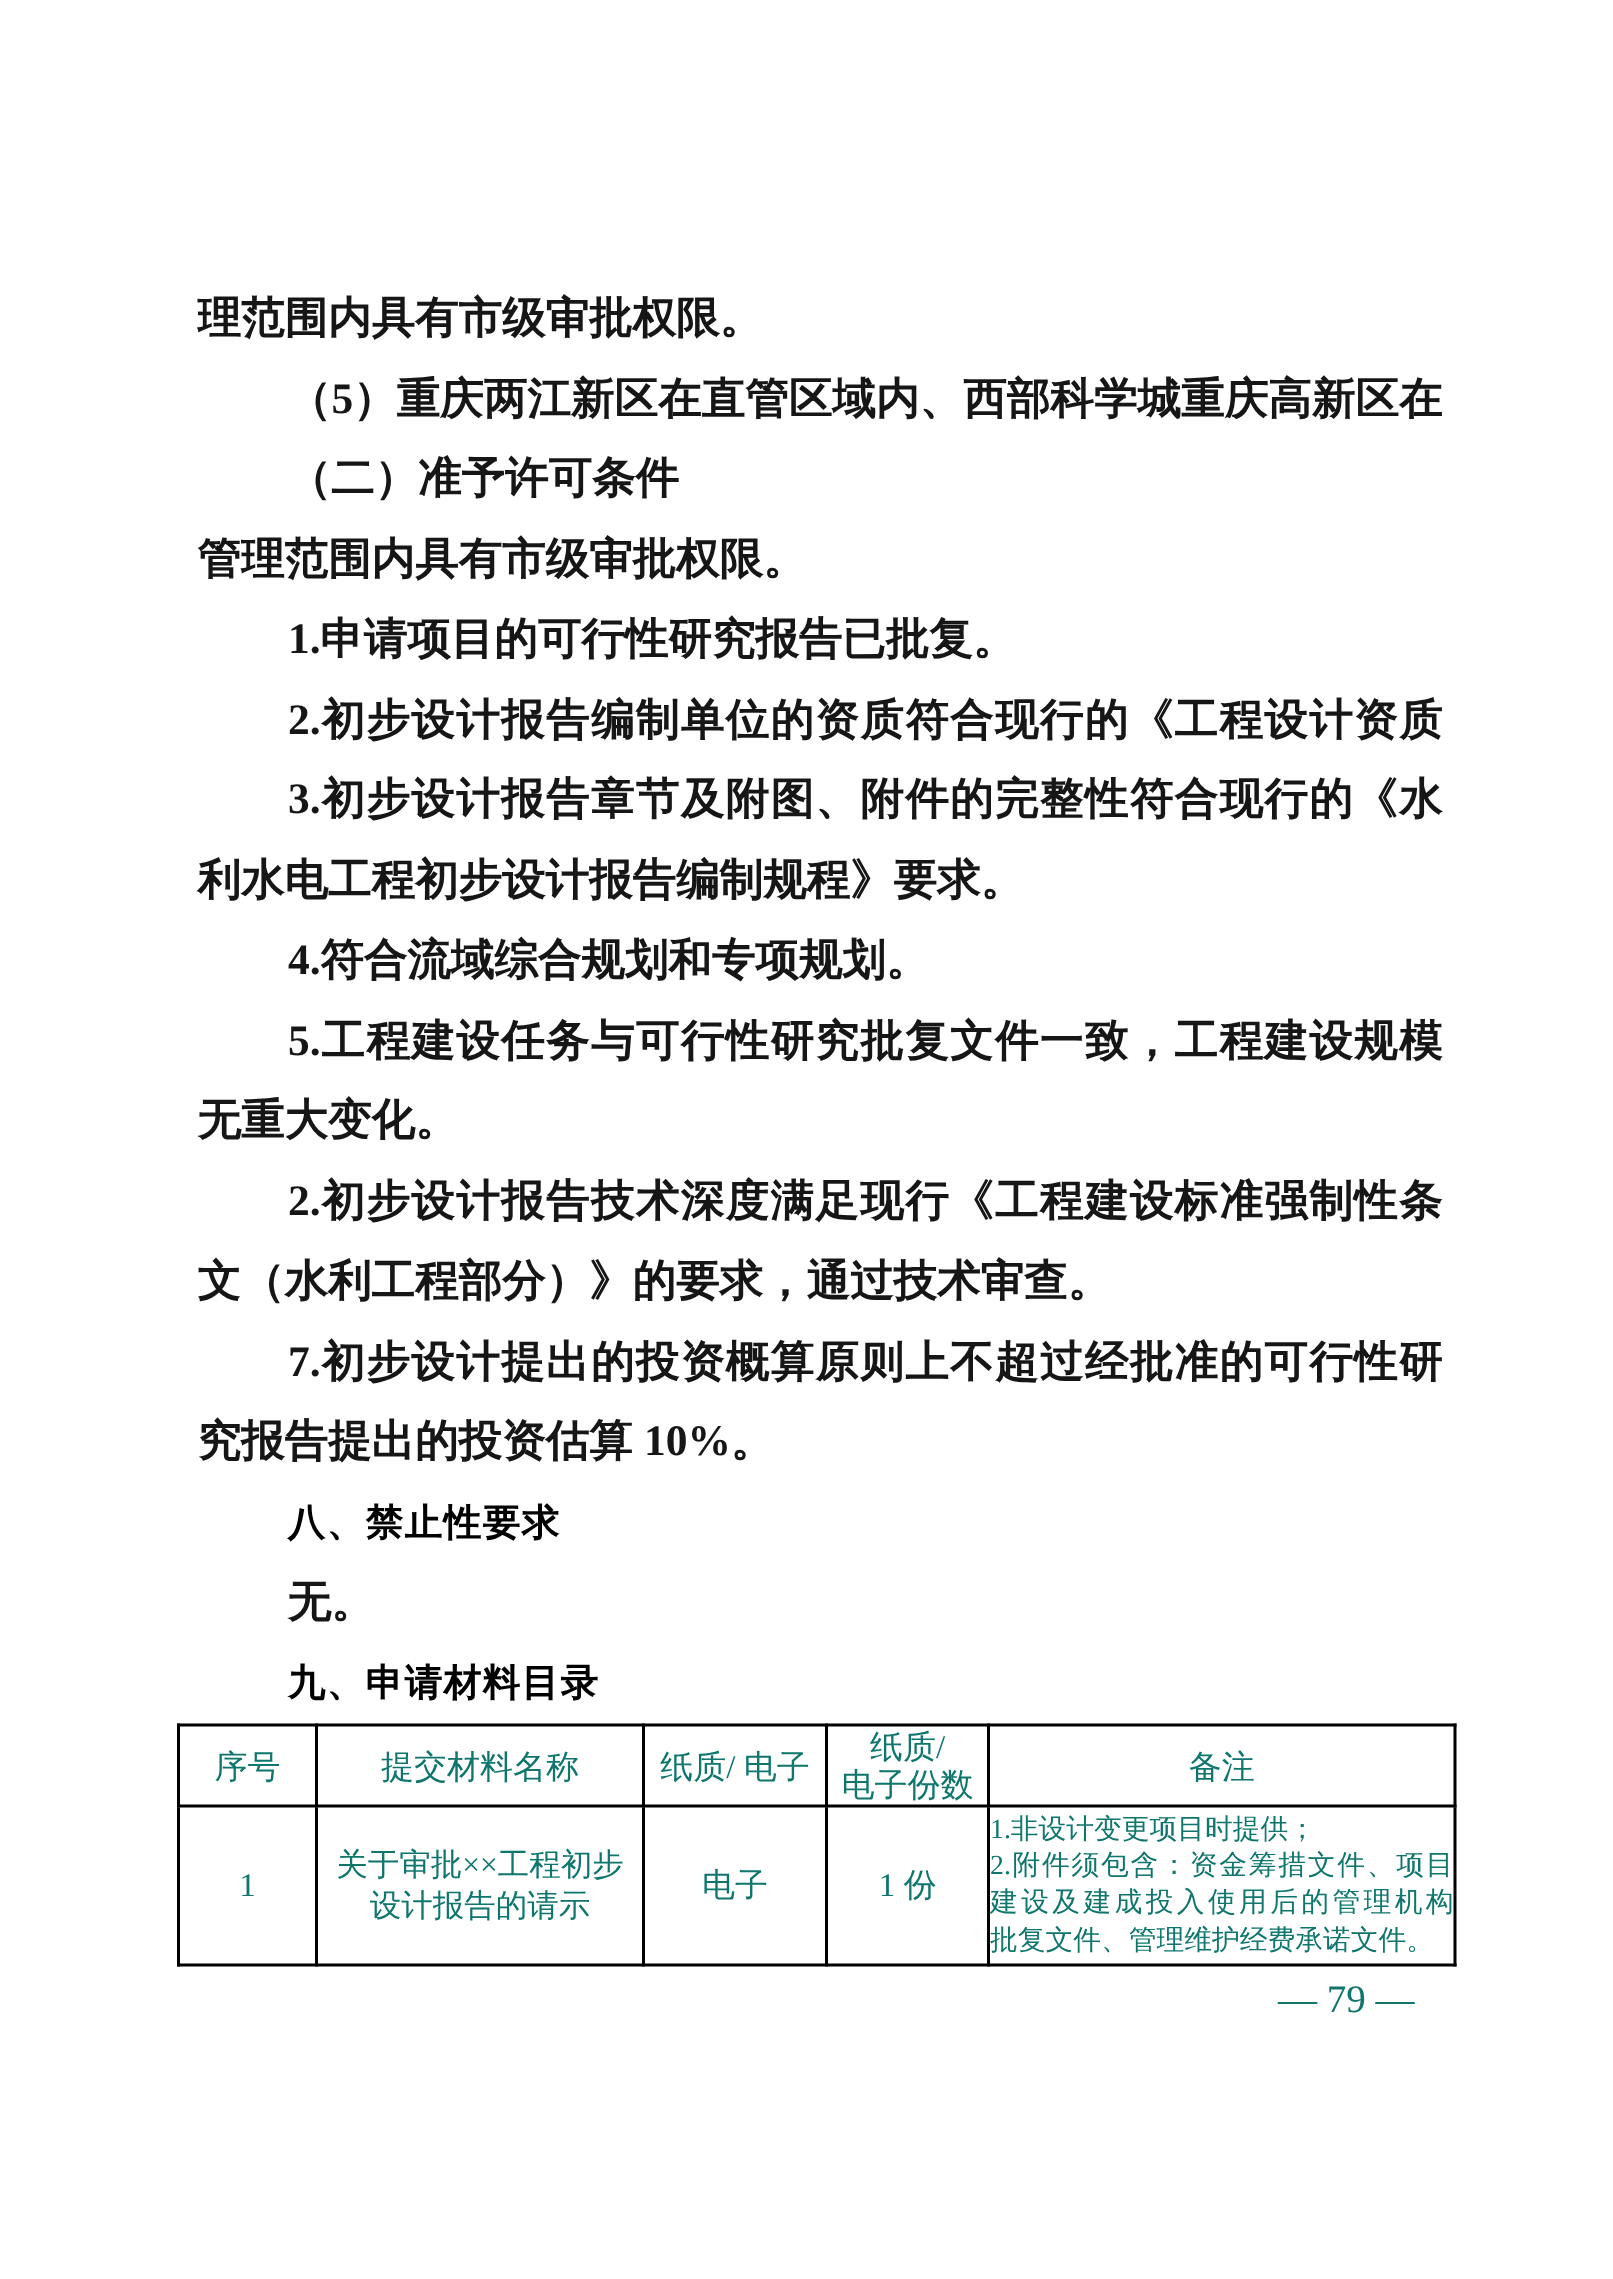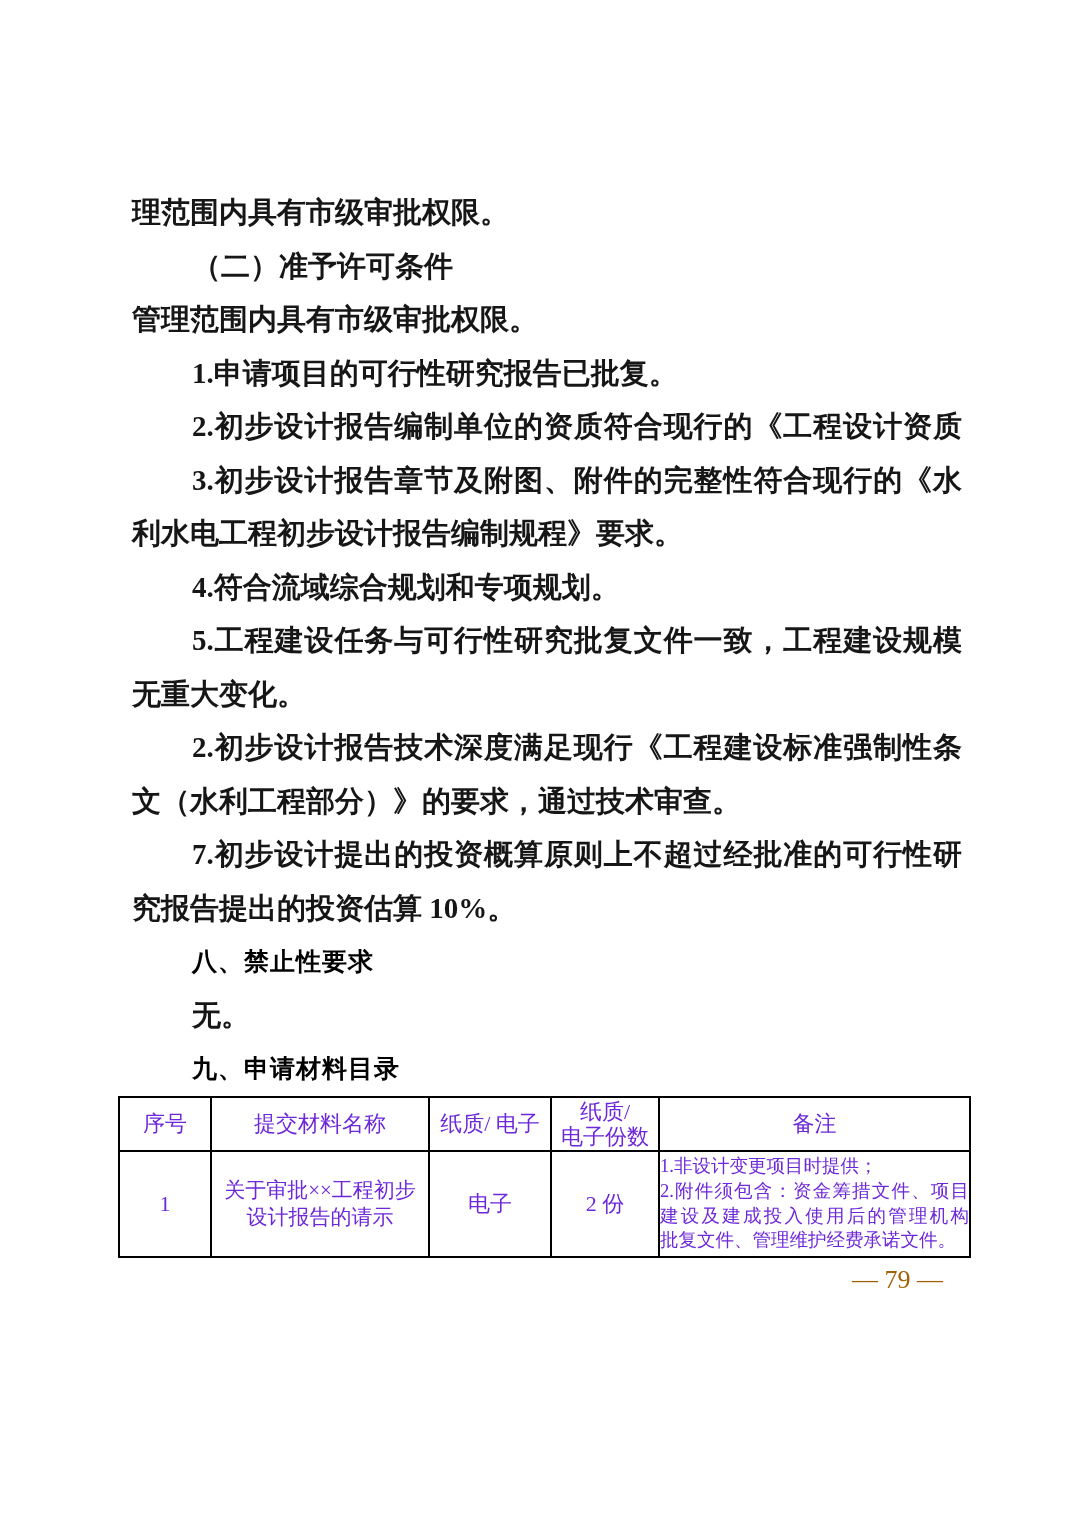--- a/index.html
+++ b/index.html
@@ -31,21 +31,21 @@
     letter-spacing: 1px;
   }
 
   
   table.materials {
     border-collapse: collapse;
     table-layout: fixed;
     width: 851px;
     margin-left: 118px;
     font-size: 22px;
-    color: #6d28d9;
+    color: #0f766e;
   }
   table.materials th, table.materials td {
     border: 2px solid #000000;
     vertical-align: middle;
     text-align: center;
     font-weight: normal;
     padding: 0;
   }
   table.materials thead th { height: 52px; line-height: 25px; font-size: 22px; }
   table.materials tbody td { height: 104px; }
@@ -60,29 +60,30 @@
   }
   .remark-line.full { text-align: justify; text-align-last: justify; }
 
   
   .page-num {
     margin-top: 8px;
     margin-right: 132px;
     text-align: right;
     font-size: 26px;
     line-height: 28px;
-    color: #a16207;
+    color: #0f766e;
   }
 </style>
 </head>
 <body>
 
 <div class="page">
   <div class="doc-body">
       <div class="line">理范围内具有市级审批权限。</div>
+      <div class="line indent full">（5）重庆两江新区在直管区域内、西部科学城重庆高新区在</div>
       <div class="line indent">（二）准予许可条件</div>
       <div class="line">管理范围内具有市级审批权限。</div>
       <div class="line indent">1.申请项目的可行性研究报告已批复。</div>
       <div class="line indent full">2.初步设计报告编制单位的资质符合现行的《工程设计资质</div>
       <div class="line indent full">3.初步设计报告章节及附图、附件的完整性符合现行的《水</div>
       <div class="line">利水电工程初步设计报告编制规程》要求。</div>
       <div class="line indent">4.符合流域综合规划和专项规划。</div>
       <div class="line indent full">5.工程建设任务与可行性研究批复文件一致，工程建设规模</div>
       <div class="line">无重大变化。</div>
       <div class="line indent full">2.初步设计报告技术深度满足现行《工程建设标准强制性条</div>
@@ -123,21 +124,21 @@
         </tr>
       </thead>
     <tbody>
         <tr>
           <td>1</td>
           <td>
             <div class="name-line">关于审批××工程初步</div>
             <div class="name-line">设计报告的请示</div>
           </td>
           <td>电子</td>
-          <td>2 份</td>
+          <td>1 份</td>
           <td class="remark-cell">
             <div class="remark-line">1.非设计变更项目时提供；</div>
             <div class="remark-line full">2.附件须包含：资金筹措文件、项目</div>
             <div class="remark-line full">建设及建成投入使用后的管理机构</div>
             <div class="remark-line">批复文件、管理维护经费承诺文件。</div>
           </td>
         </tr>
       </tbody>
   </table>
 

